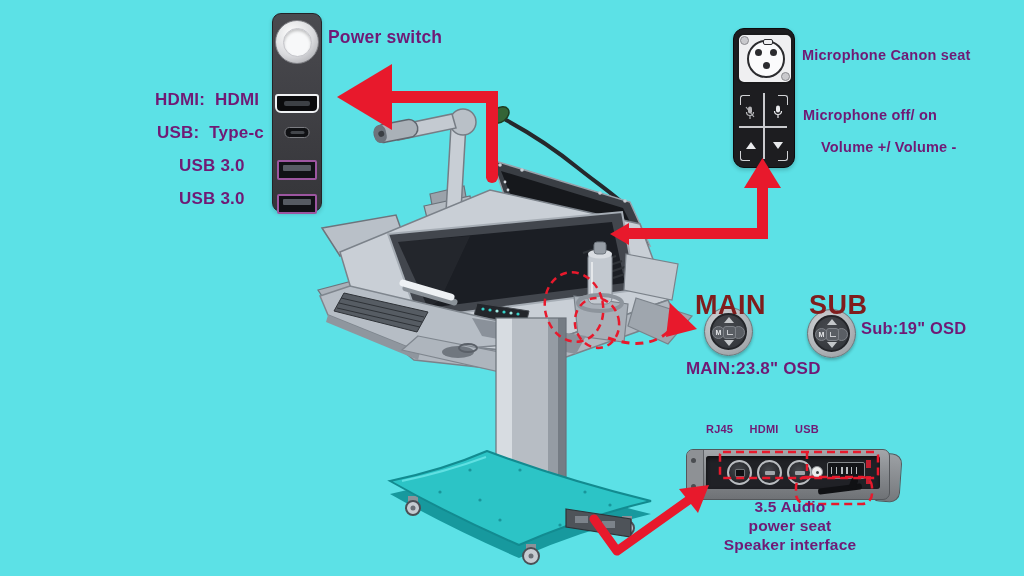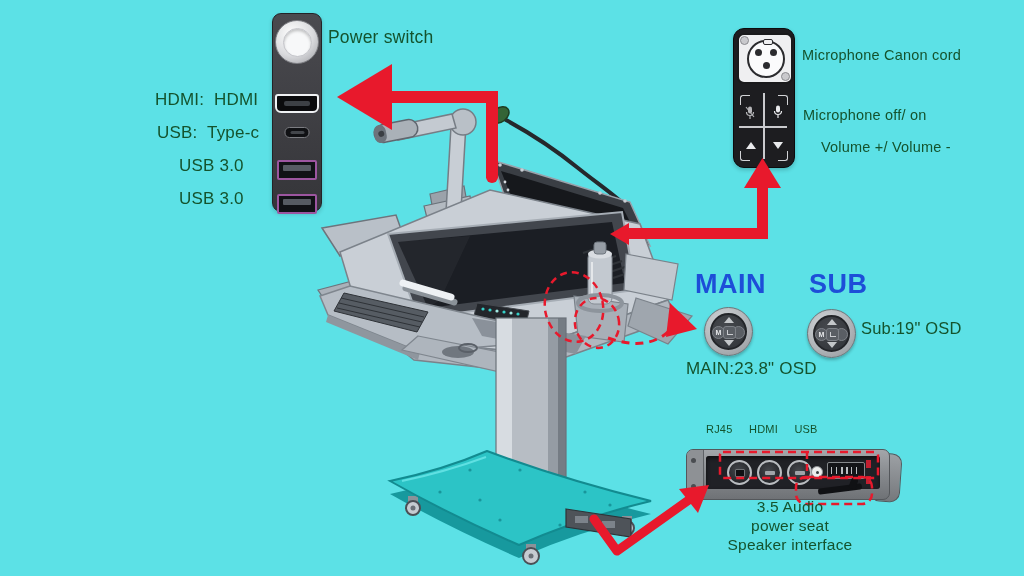--- a/index.html
+++ b/index.html
@@ -3,24 +3,24 @@
 <meta charset="utf-8">
 <style>
   html,body{margin:0;padding:0;}
   body{
     width:1024px;height:576px;position:relative;overflow:hidden;
     background:#5CE1E6;
     font-family:"Liberation Sans","DejaVu Sans",sans-serif;
   }
   .abs{position:absolute;}
   .lbl{
-    position:absolute;font-weight:400;color:#14532d;white-space:pre;
+    position:absolute;font-weight:700;color:#701a75;white-space:pre;
     letter-spacing:.2px;z-index:4;
   }
-  .heading{font-weight:800;color:#1d4ed8;letter-spacing:.5px;}
+  .heading{font-weight:800;color:#7f1d1d;letter-spacing:.5px;margin-top:21px;}
   svg.layer{position:absolute;left:0;top:0;}
   
   .io-panel{
     left:272px;top:13px;width:48px;height:197px;z-index:2;
     background:linear-gradient(180deg,#4a4a4f,#353539);
     border:1px solid #232327;border-radius:9px;
     box-shadow:0 2px 4px rgba(0,0,0,.18);
   }
   .io-panel > div{position:absolute;left:50%;transform:translateX(-50%);}
   .pwr-btn{
@@ -410,21 +410,21 @@
     <rect x="796" y="477" width="76" height="27" rx="10" fill="none" stroke="#E8192C" stroke-width="2.5" stroke-dasharray="8 5"></rect>
   </g>
 </svg>
 
 <div class="lbl" style="left:328px;top:27px;font-size:17.5px">Power switch</div>
 <div class="lbl" style="left:155px;top:90px;font-size:17px">HDMI:  HDMI</div>
 <div class="lbl" style="left:157px;top:123px;font-size:17px">USB:  Type-c</div>
 <div class="lbl" style="left:179px;top:156px;font-size:17px">USB 3.0</div>
 <div class="lbl" style="left:179px;top:189px;font-size:17px">USB 3.0</div>
 
-<div class="lbl" style="left:802px;top:47px;font-size:14.5px">Microphone Canon cord</div>
+<div class="lbl" style="left:802px;top:47px;font-size:14.5px">Microphone Canon seat</div>
 <div class="lbl" style="left:803px;top:107px;font-size:14.5px">Microphone off/ on</div>
 <div class="lbl" style="left:821px;top:139px;font-size:14.5px">Volume +/ Volume -</div>
 
 <div class="lbl heading" style="left:695px;top:269px;font-size:27px">MAIN</div>
 <div class="lbl heading" style="left:809px;top:269px;font-size:27px">SUB</div>
 <div class="lbl" style="left:686px;top:359px;font-size:17px">MAIN:23.8" OSD</div>
 <div class="lbl" style="left:861px;top:319px;font-size:16.5px">Sub:19" OSD</div>
 
 <div class="lbl" style="left:706px;top:423px;font-size:11px;word-spacing:5px">RJ45  HDMI  USB</div>
 <div class="lbl" style="left:683px;top:498px;width:214px;text-align:center;font-size:15.5px">3.5 Audio</div>

